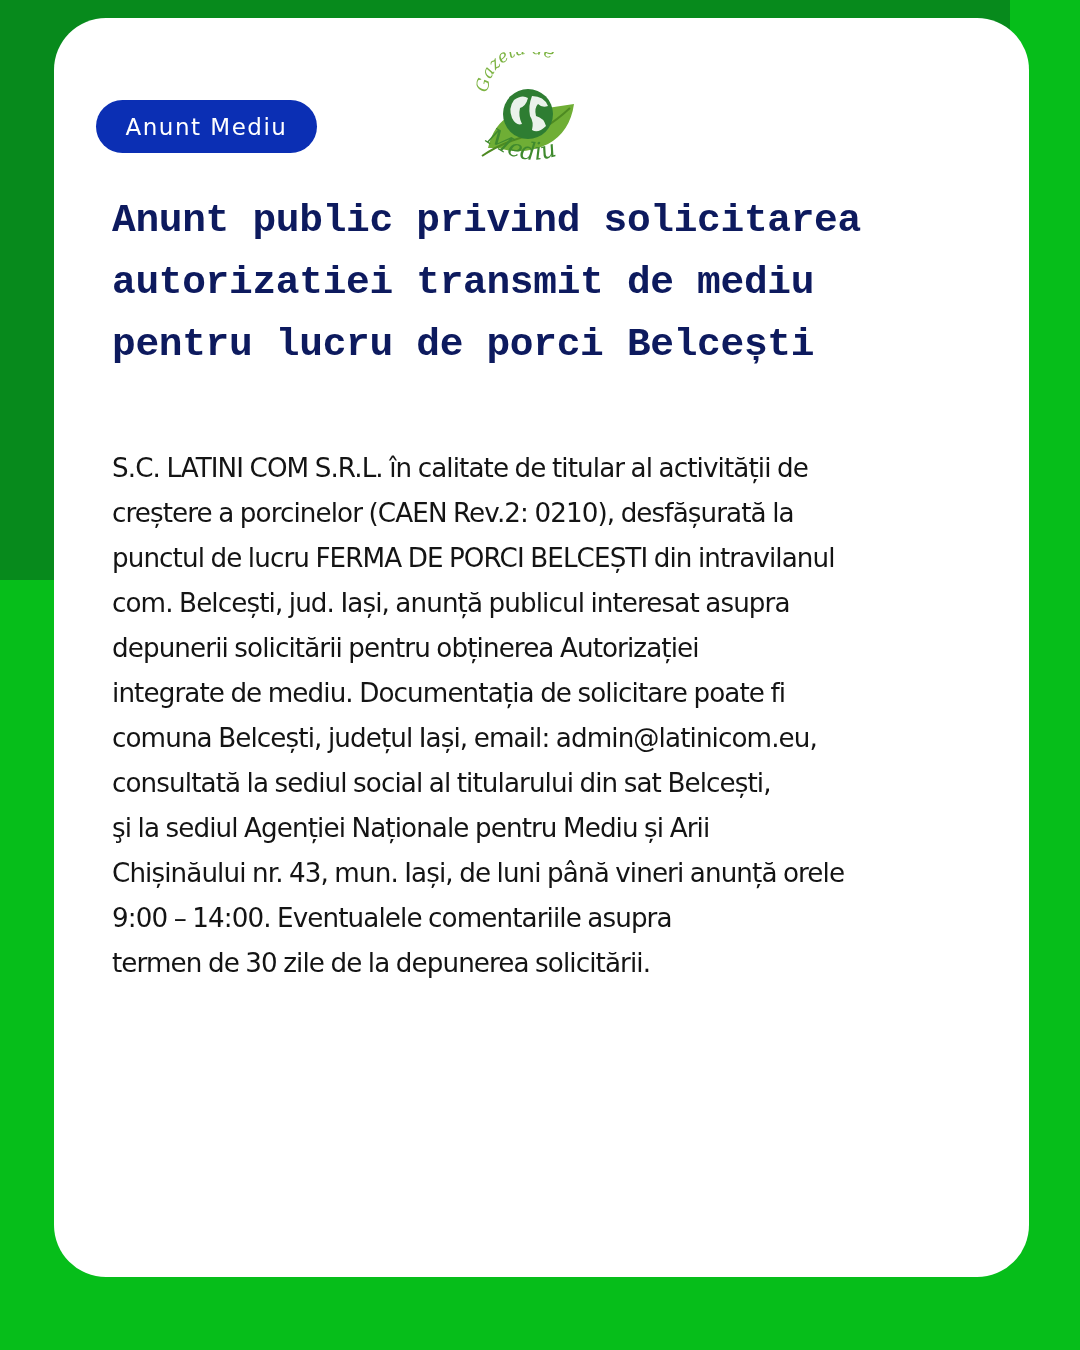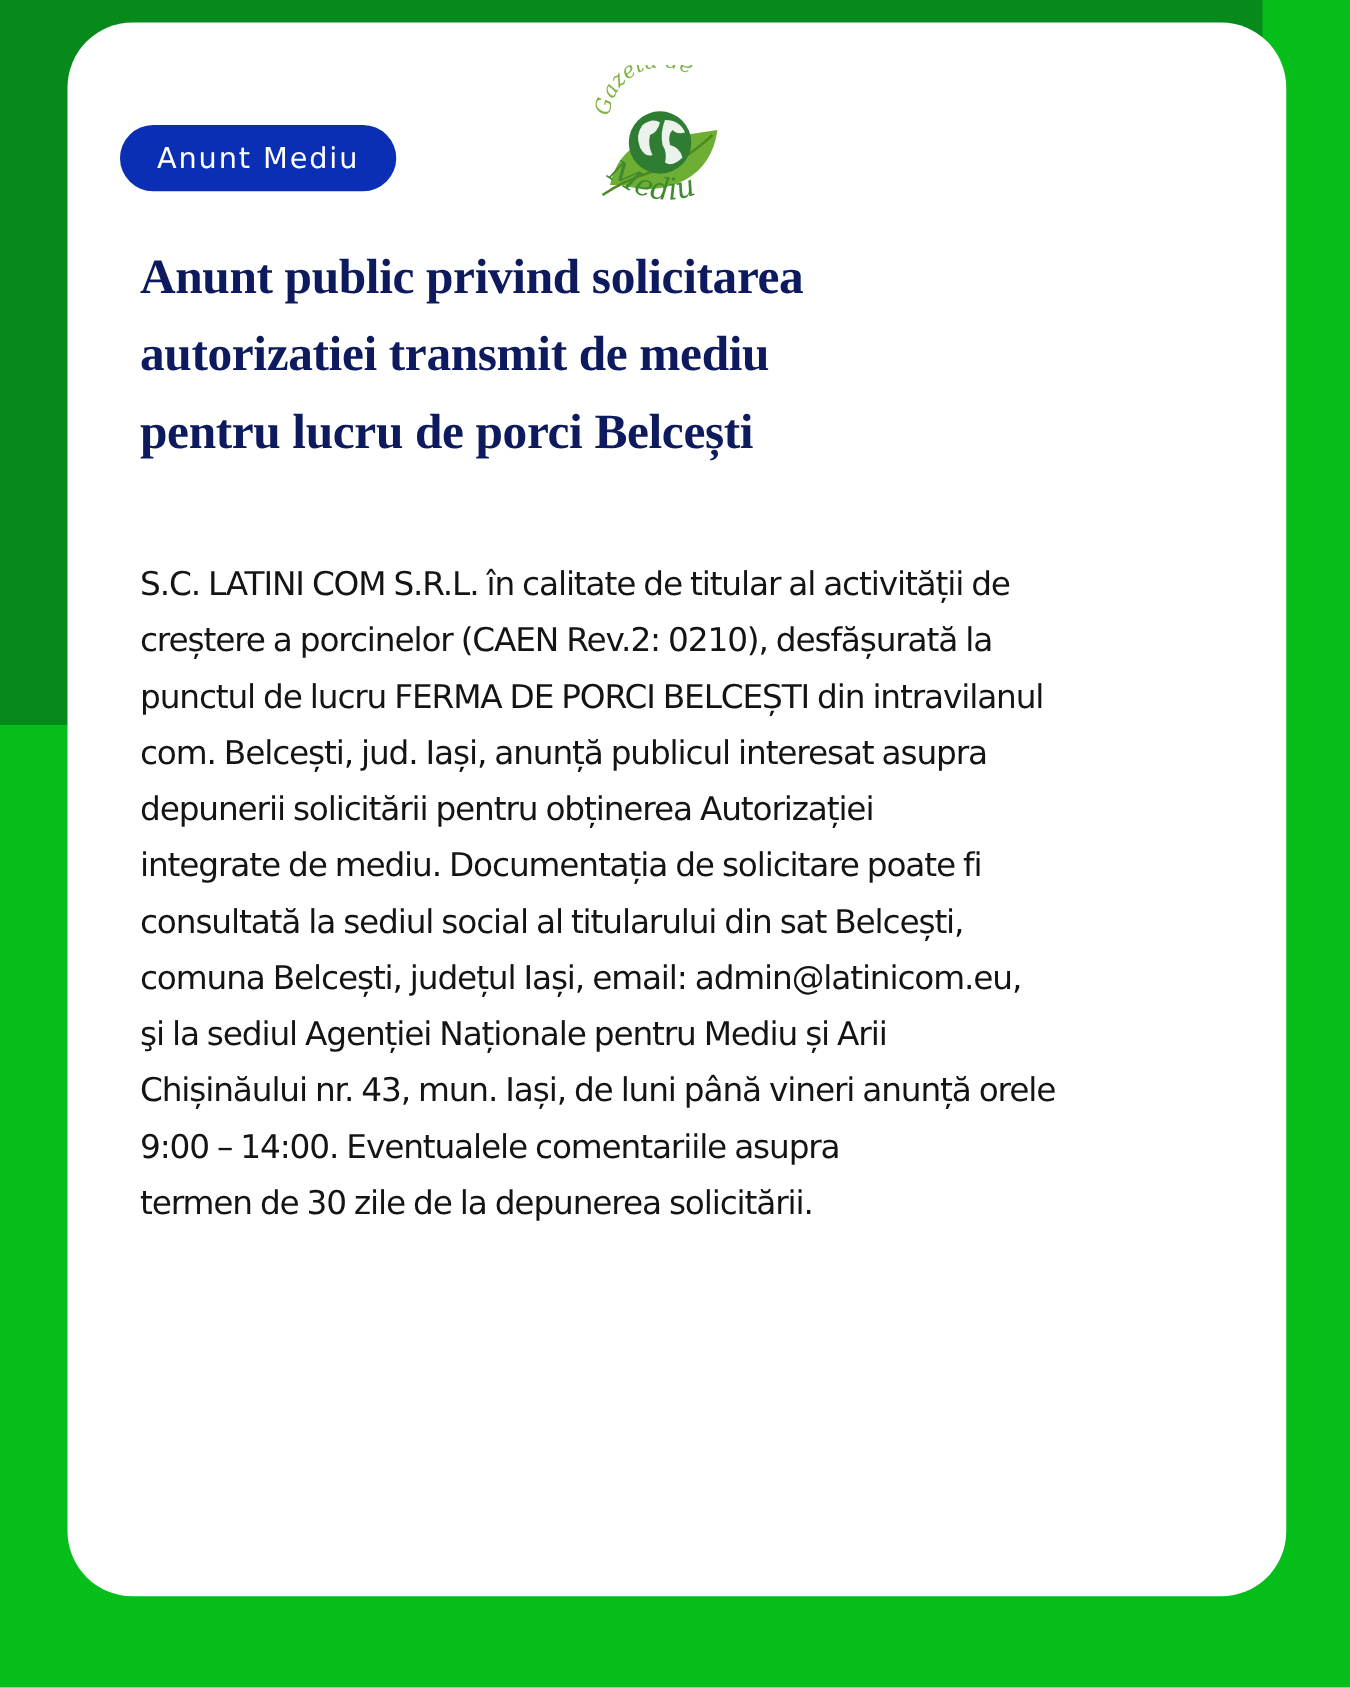--- a/index.html
+++ b/index.html
@@ -39,21 +39,21 @@
     .logo {
       position: absolute;
       left: 420px; top: 34px;
       width: 112px; height: 122px;
     }
     .title {
       position: absolute;
       left: 58px; top: 172px;
       width: 880px;
       color: #0d1a5e;
-      font-family: Liberation Serif, serif;
+      font-family: Liberation Mono, monospace;
       font-weight: bold;
       font-size: 39.5px;
       line-height: 62px;
       letter-spacing: -0.3px;
     }
     .body-text {
       position: absolute;
       left: 58px; top: 381px;
       width: 875px;
       color: #141414;
@@ -103,21 +103,21 @@
     <span style="display:block">pentru lucru de porci Belcești</span>
   </h1>
 
   <div class="body-text">
     <span>S.C. LATINI COM S.R.L. în calitate de titular al activității de</span>
     <span>creștere a porcinelor (CAEN Rev.2: 0210), desfășurată la</span>
     <span>punctul de lucru FERMA DE PORCI BELCEȘTI din intravilanul</span>
     <span>com. Belcești, jud. Iași, anunță publicul interesat asupra</span>
     <span>depunerii solicitării pentru obținerea Autorizației</span>
     <span>integrate de mediu. Documentația de solicitare poate fi</span>
+    <span>comuna Belcești, județul Iași, email: admin@latinicom.eu,</span>
     <span>consultată la sediul social al titularului din sat Belcești,</span>
-    <span>comuna Belcești, județul Iași, email: admin@latinicom.eu,</span>
     <span>şi la sediul Agenției Naționale pentru Mediu și Arii</span>
     <span>Chișinăului nr. 43, mun. Iași, de luni până vineri anunță orele</span>
     <span>9:00 – 14:00. Eventualele comentariile asupra</span>
     <span>termen de 30 zile de la depunerea solicitării.</span>
   </div>
 
 </div>
 
 </body></html>

